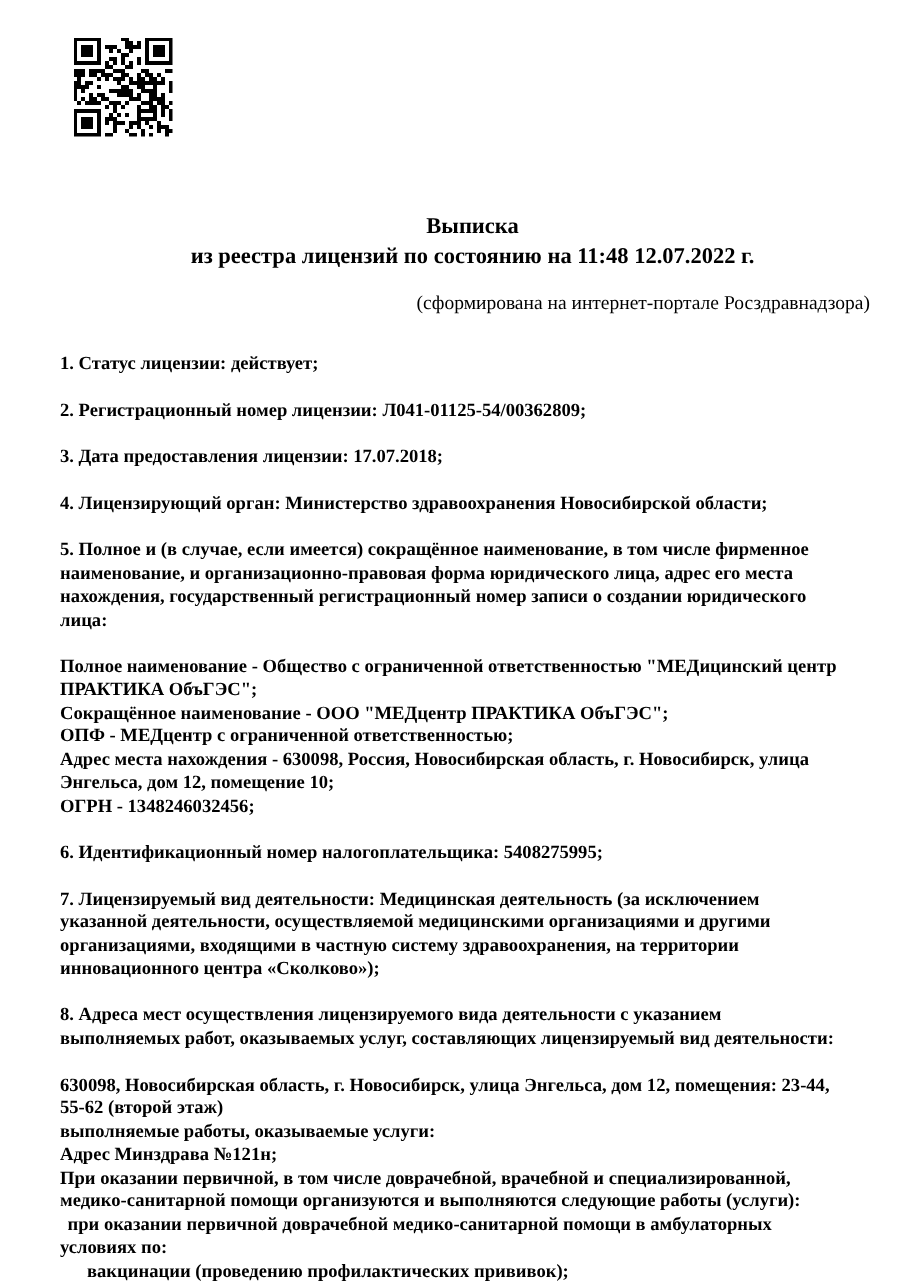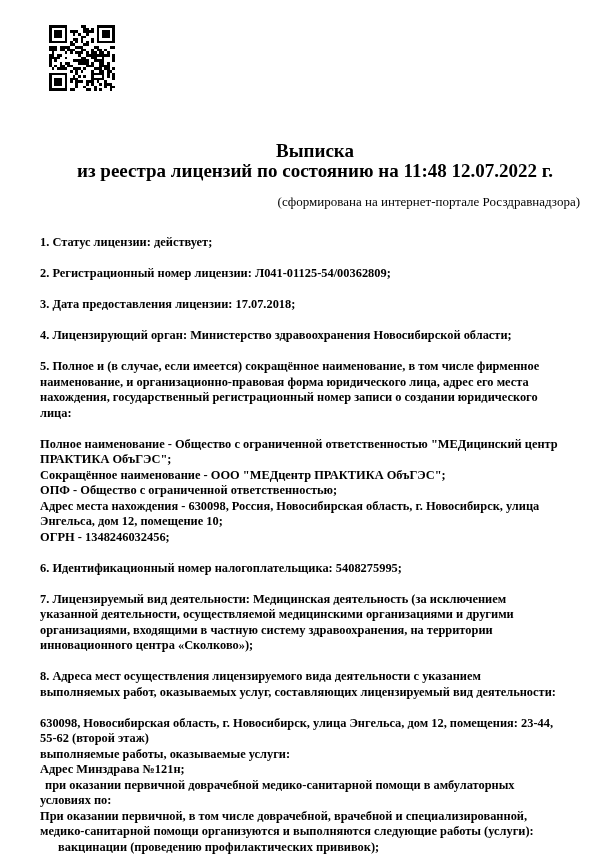--- a/index.html
+++ b/index.html
@@ -19,21 +19,21 @@
     width: 66px;
     height: 66px;
   }
   .title {
     position: absolute;
     left: 40px;
     top: 141px;
     width: 550px;
     text-align: center;
     font-weight: bold;
-    font-size: 19px;
+    font-size: 15px;
     line-height: 20px;
   }
   .subtitle {
     position: absolute;
     left: 40px;
     top: 196px;
     width: 540px;
     text-align: right;
     font-size: 13px;
     line-height: 12px;
@@ -389,36 +389,36 @@
       </div>
       <div class="block">
         <div class="line">4. Лицензирующий орган: Министерство здравоохранения Новосибирской области;</div>
       </div>
       <div class="block">
         <div class="line">5. Полное и (в случае, если имеется) сокращённое наименование, в том числе фирменное наименование, и организационно-правовая форма юридического лица, адрес его места нахождения, государственный регистрационный номер записи о создании юридического лица:</div>
       </div>
       <div class="block">
         <div class="line">Полное наименование - Общество с ограниченной ответственностью "МЕДицинский центр ПРАКТИКА ОбъГЭС";</div>
         <div class="line">Сокращённое наименование - ООО "МЕДцентр ПРАКТИКА ОбъГЭС";</div>
-        <div class="line">ОПФ - Общество с ограниченной ответственностью;</div>
+        <div class="line">ОПФ - МЕДцентр с ограниченной ответственностью;</div>
         <div class="line">Адрес места нахождения - 630098, Россия, Новосибирская область, г. Новосибирск, улица Энгельса, дом 12, помещение 10;</div>
         <div class="line">ОГРН - 1348246032456;</div>
       </div>
       <div class="block">
         <div class="line">6. Идентификационный номер налогоплательщика: 5408275995;</div>
       </div>
       <div class="block">
         <div class="line">7. Лицензируемый вид деятельности: Медицинская деятельность (за исключением указанной деятельности, осуществляемой медицинскими организациями и другими организациями, входящими в частную систему здравоохранения, на территории инновационного центра «Сколково»);</div>
       </div>
       <div class="block">
         <div class="line">8. Адреса мест осуществления лицензируемого вида деятельности с указанием выполняемых работ, оказываемых услуг, составляющих лицензируемый вид деятельности:</div>
       </div>
       <div class="block">
         <div class="line">630098, Новосибирская область, г. Новосибирск, улица Энгельса, дом 12, помещения: 23-44, 55-62 (второй этаж)</div>
         <div class="line">выполняемые работы, оказываемые услуги:</div>
         <div class="line">Адрес Минздрава №121н;</div>
+        <div class="line">При оказании первичной, в том числе доврачебной, врачебной и специализированной, медико-санитарной помощи организуются и выполняются следующие работы (услуги):</div>
         <div class="line ind1">при оказании первичной доврачебной медико-санитарной помощи в амбулаторных условиях по:</div>
-        <div class="line">При оказании первичной, в том числе доврачебной, врачебной и специализированной, медико-санитарной помощи организуются и выполняются следующие работы (услуги):</div>
         <div class="line ind2">вакцинации (проведению профилактических прививок);</div>
       </div>
     </div>
 
 </div>
 
 </body></html>

